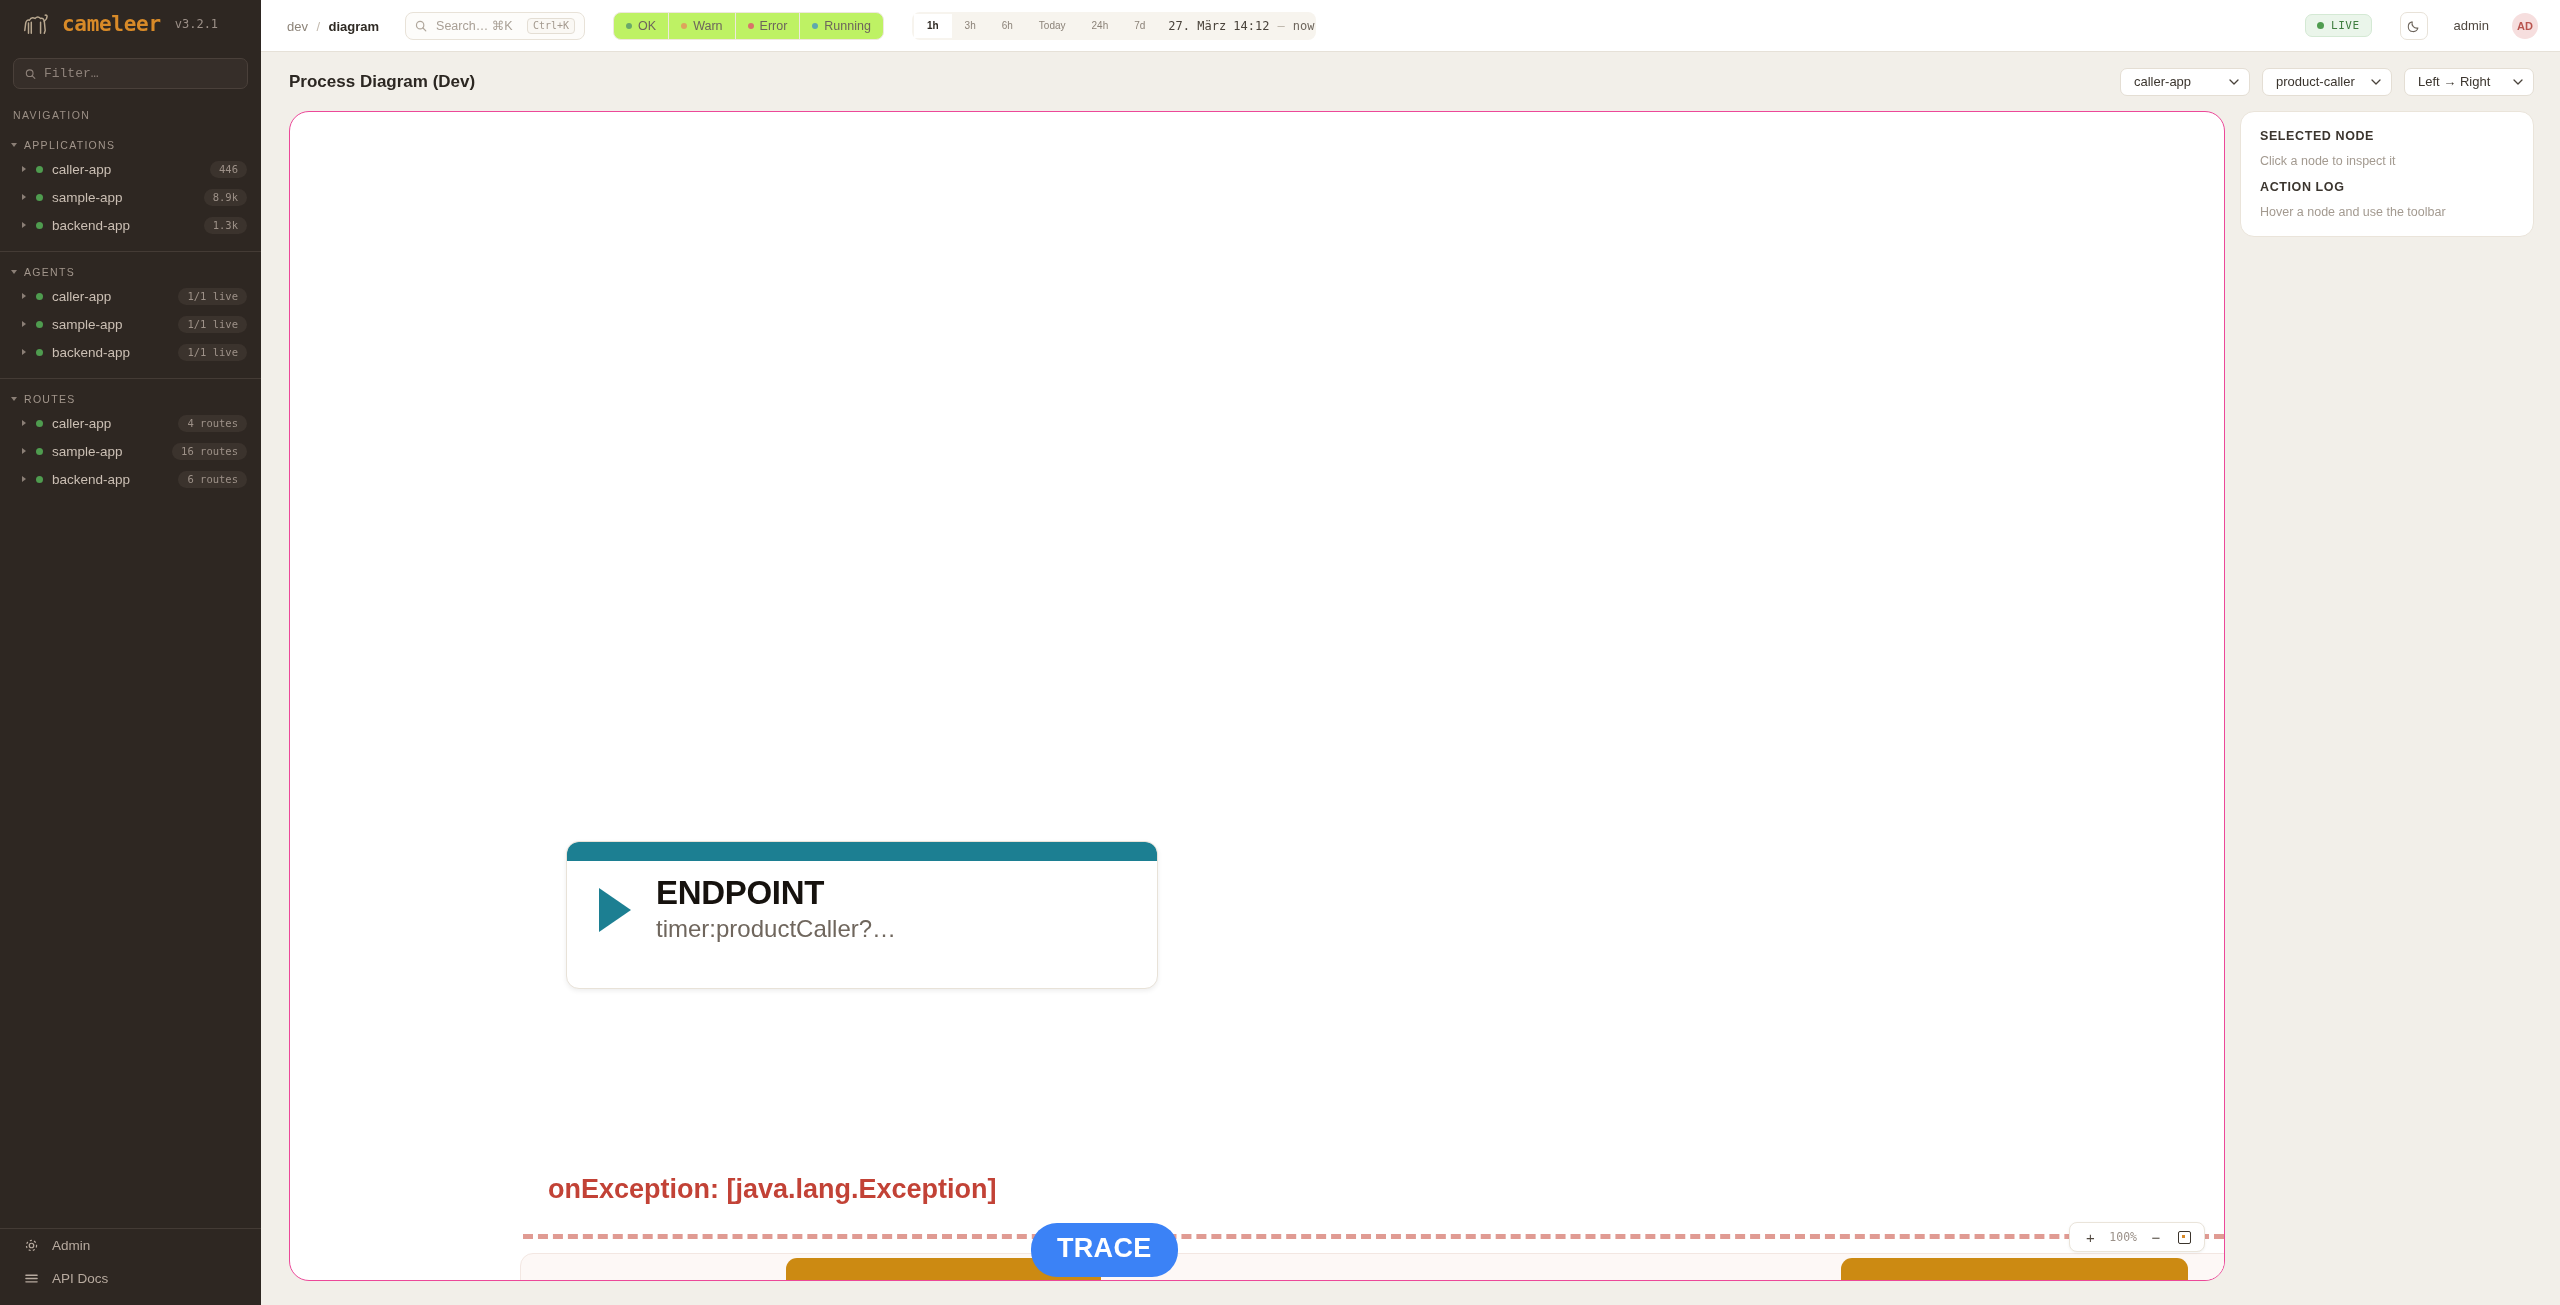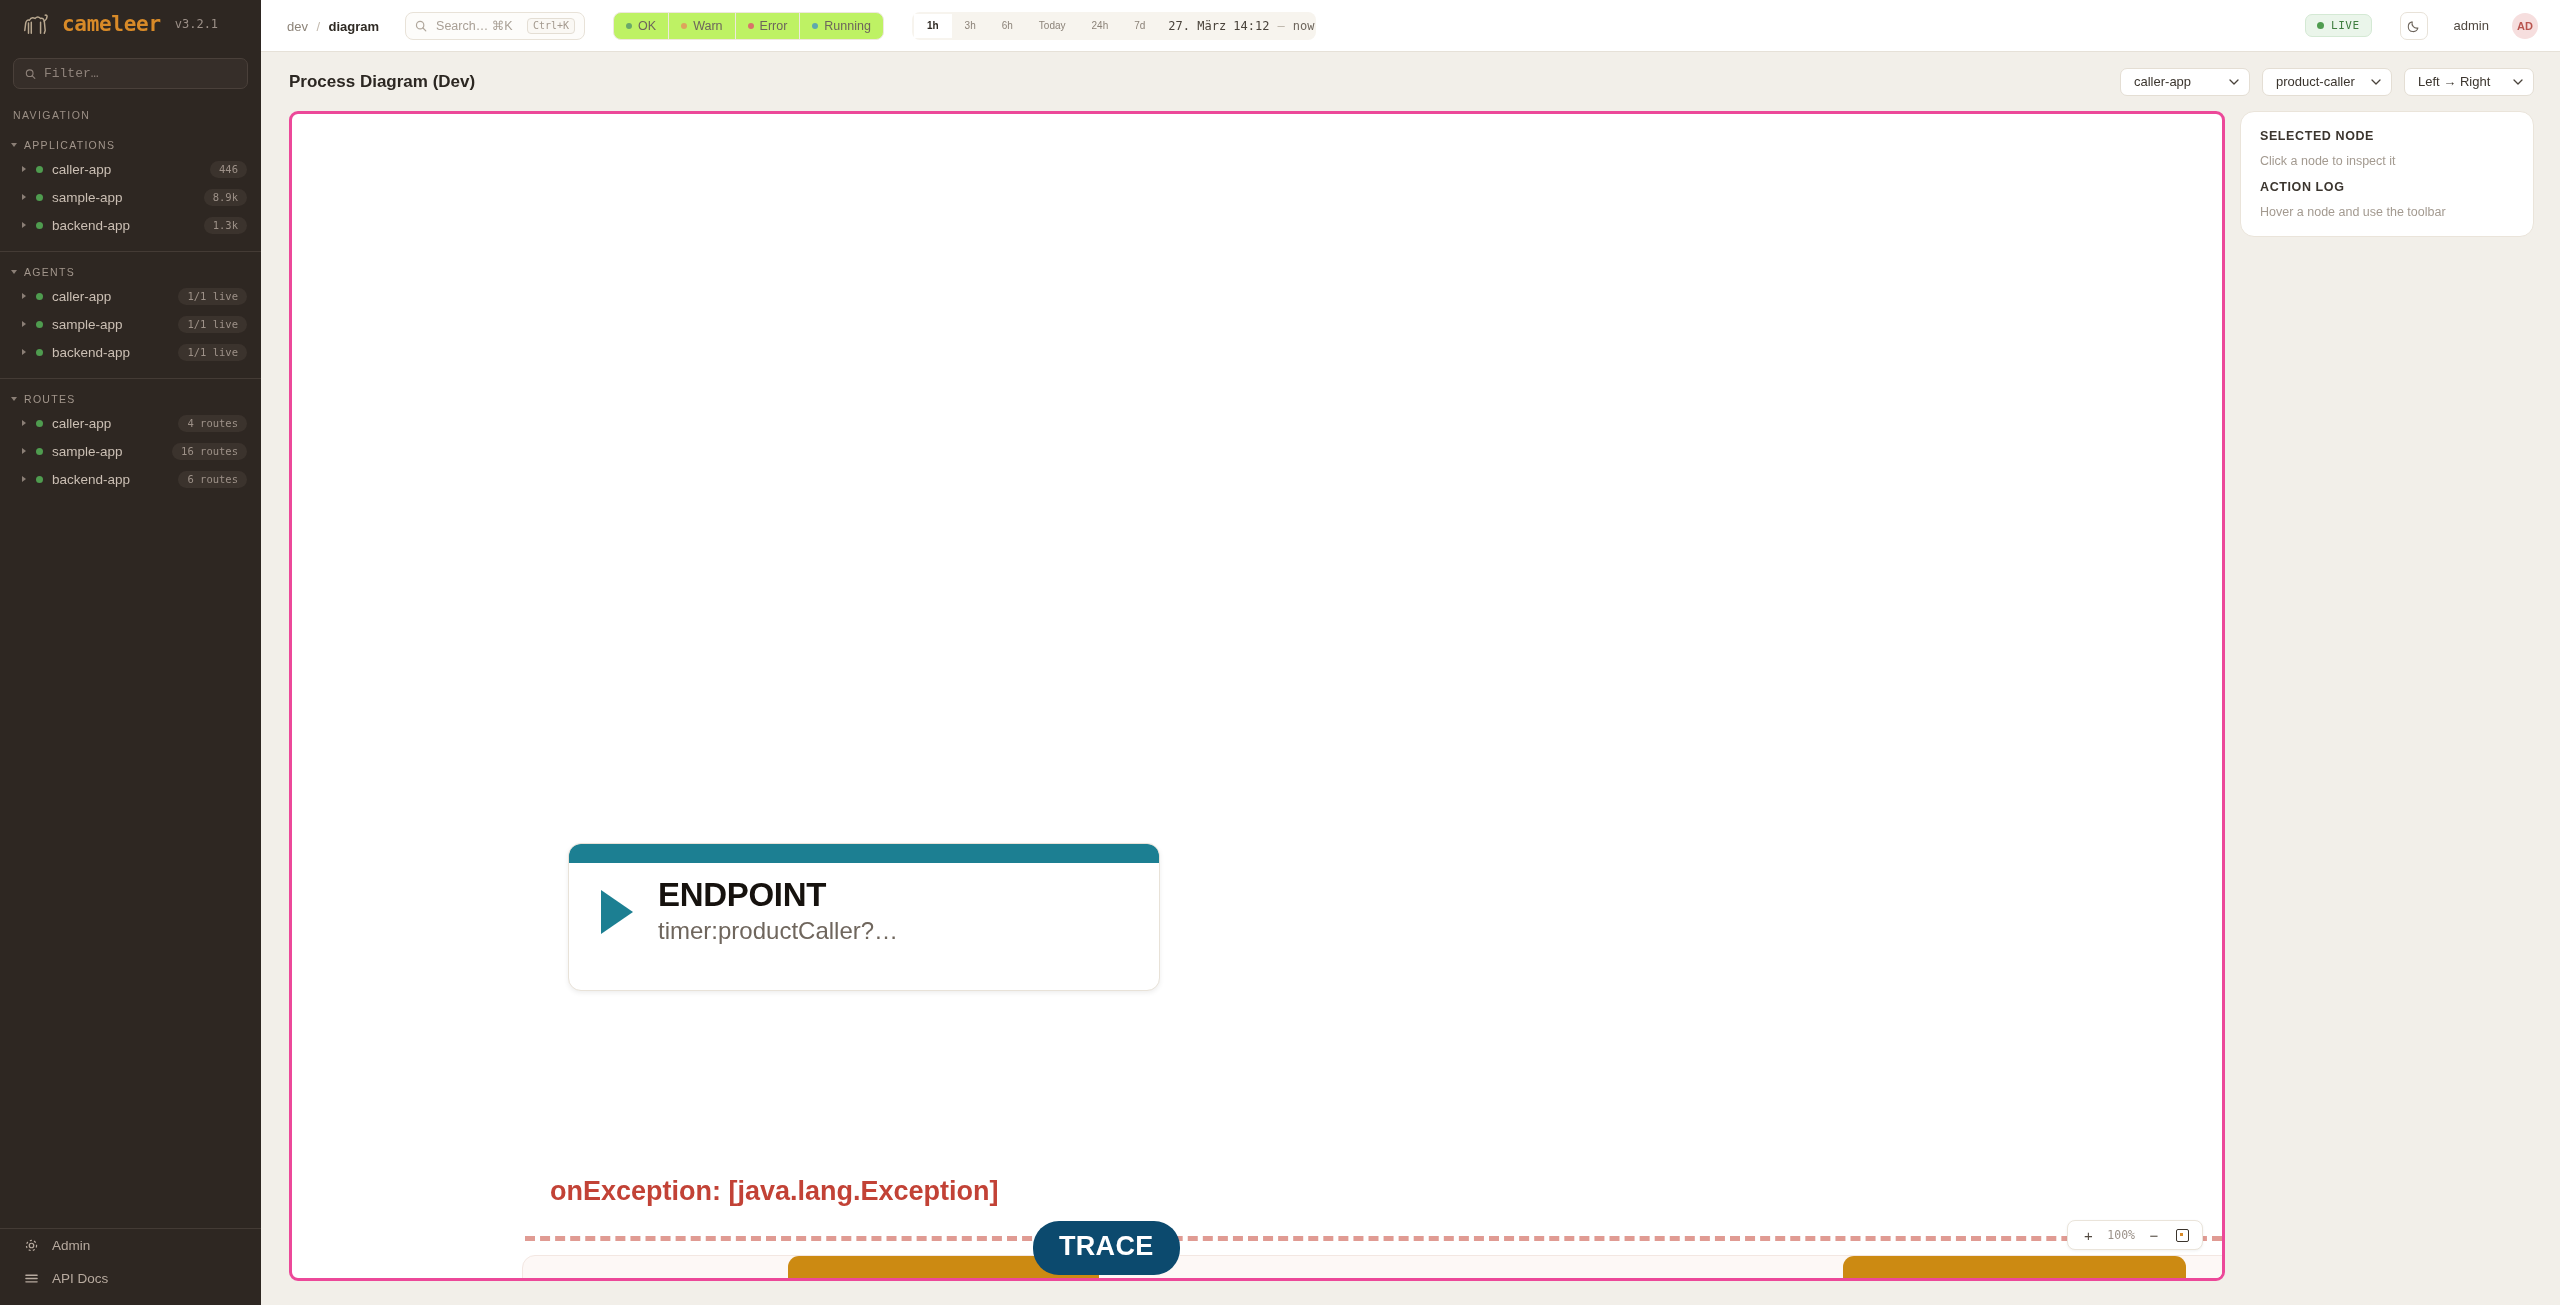--- a/index.html
+++ b/index.html
@@ -184,22 +184,22 @@
     border: 1px solid #e4ded4; border-radius: 7px; background: #fff;
     display: flex; align-items: center; justify-content: space-between;
     padding: 0 10px 0 13px; font-size: 13px; color: #3b352e;
     cursor: pointer; gap: 14px;
   }
   .chev { width: 10px; height: 6px; flex: none; }
 
   
   .canvas-wrap { flex: 1; display: flex; padding: 0 26px 0 28px; gap: 15px; min-height: 0; }
   .canvas {
-    flex: 1; background: #ffffff; border: 3px solid #ec4899;
-    border-radius: 9px; position: relative; overflow: hidden; min-width: 0;
+    flex: 1; background: #ffffff; border: 1px solid #ec4899;
+    border-radius: 20px; position: relative; overflow: hidden; min-width: 0;
   }
 
   .node {
     position: absolute; left: 276px; top: 729px;
     width: 592px; height: 148px;
     background: #fff; border: 1px solid #e8e2d8;
     border-radius: 13px; box-shadow: 0 2px 5px rgba(0,0,0,.07);
     overflow: hidden; cursor: pointer;
   }
   .node-bar { height: 19px; background: #1c7f92; border-radius: 11px 11px 0 0; }
@@ -232,21 +232,21 @@
     border-radius: 13px 13px 0 0;
   }
   .orange-bar {
     position: absolute; height: 22px; background: #cc8a12;
     border-radius: 11px 11px 0 0;
   }
   .ob-left  { left: 496px; right: 1123px; bottom: 0; }
   .ob-right { left: 1551px; right: 36px;  bottom: 0; }
   .trace-pill {
     position: absolute; left: 741px; bottom: 3px;
-    background: #0c4a6e; color: #ffffff;
+    background: #3b82f6; color: #ffffff;
     font-size: 27px; font-weight: 700;
     padding: 10px 26px 13px 26px;
     border-radius: 26px; letter-spacing: 0.3px; margin-top: 6px;
   }
 
   .zoomctl {
     position: absolute; right: 19px; bottom: 28px;
     height: 30px; background: #fff;
     border: 1px solid #eae4da; border-radius: 8px;
     box-shadow: 0 1px 3px rgba(0,0,0,.06);

